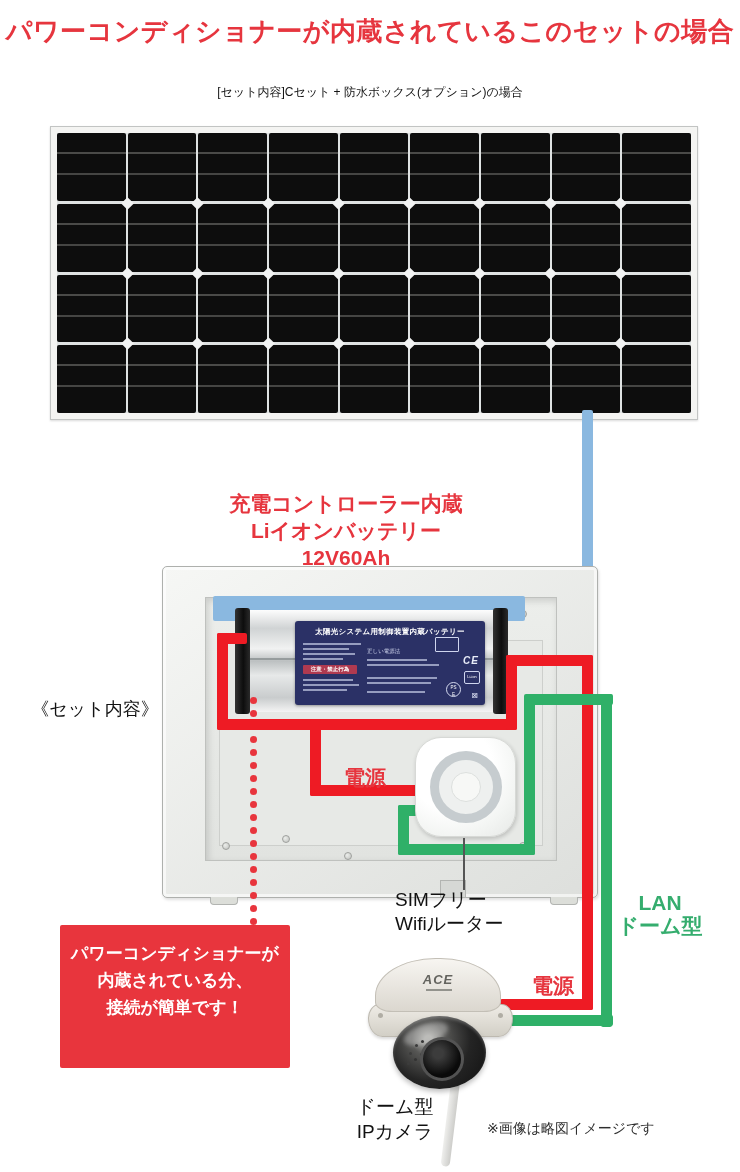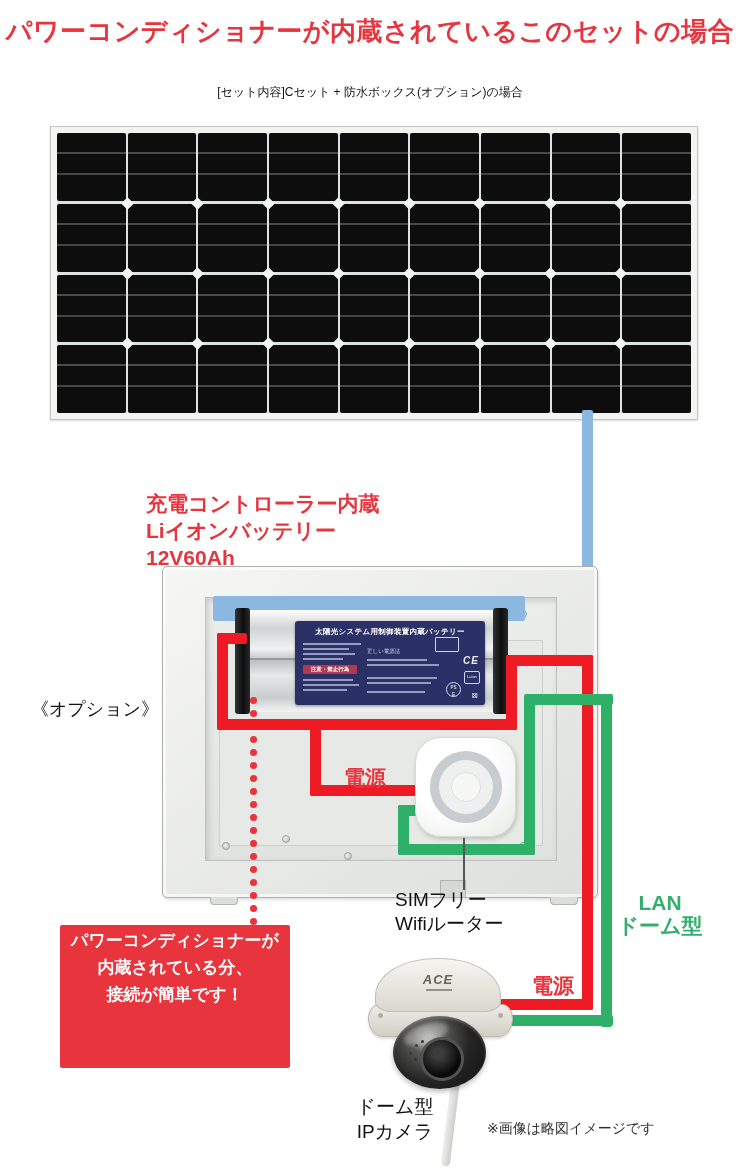--- a/index.html
+++ b/index.html
@@ -9,21 +9,21 @@
   
   .title{left:0;top:14px;width:740px;text-align:center;font-size:26px;font-weight:bold;color:#e6353e;letter-spacing:0.5px;}
   .subtitle{left:0;top:84px;width:740px;text-align:center;font-size:12px;color:#141414;}
   
   .panel{left:50px;top:126px;width:648px;height:294px;background:#f4f4f2;border:1px solid #c2c4c3;box-sizing:border-box;box-shadow:0 1px 2px rgba(0,0,0,.15);}
   .panel-grid{position:absolute;left:6px;top:6px;width:634px;height:280px;background:#dfe2e2;display:grid;grid-template-columns:repeat(9,1fr);grid-template-rows:repeat(4,1fr);column-gap:2px;row-gap:3px;}
   .cell{background-color:#0d0d0d;background-image:linear-gradient(to bottom,rgba(0,0,0,0) 0 28%,#4a4a48 28% 31%,rgba(0,0,0,0) 31% 59%,#454543 59% 62%,rgba(0,0,0,0) 62%);border-radius:2px;}
   .diamond{position:absolute;width:9px;height:9px;background:#f2f3f3;transform:rotate(45deg);}
   .panel-label{left:0;top:428px;width:690px;text-align:center;font-size:19px;color:#2d2d2d;}
   
-  .bat-heading{left:146px;top:490px;width:400px;color:#e6353e;font-size:21px;font-weight:bold;line-height:27px;}
+  .bat-heading{left:146px;top:490px;width:400px;text-align:center;color:#e6353e;font-size:21px;font-weight:bold;line-height:27px;}
   .leader{background:#555;}
   
   .wbox{left:162px;top:566px;width:436px;height:332px;background:linear-gradient(145deg,#f6f7f5,#dddfdc);border:1px solid #aeb0ad;border-radius:5px;box-sizing:border-box;box-shadow:inset 0 0 0 3px rgba(255,255,255,.6),1px 2px 3px rgba(0,0,0,.12);}
   .wbox-inner{position:absolute;left:42px;top:30px;width:352px;height:264px;background:linear-gradient(180deg,#eceeeb,#e1e3e0);border:1px solid #bfc1be;box-sizing:border-box;box-shadow:inset 2px 3px 7px rgba(0,0,0,.14);}
   .wbox-floor{position:absolute;left:13px;top:42px;width:324px;height:206px;background:#e7e9e6;border:1px solid #cdcfcc;box-sizing:border-box;}
   .latch{position:absolute;left:234px;top:282px;width:26px;height:18px;background:#d6d8d5;border:1px solid #b2b4b1;box-sizing:border-box;}
   .foot{background:#dcded9;border:1px solid #b2b4b1;border-top:none;border-radius:0 0 4px 4px;box-sizing:border-box;}
   .screw{width:8px;height:8px;border-radius:50%;background:radial-gradient(circle at 35% 35%,#eceeeb,#bfc1be);border:1px solid #9fa19e;box-sizing:border-box;}
   
   .battery{left:235px;top:608px;width:273px;height:106px;}
@@ -51,21 +51,21 @@
   
   .router{left:415px;top:737px;width:101px;height:100px;border-radius:26px;background:radial-gradient(circle at 35% 30%,#ffffff 0 45%,#f3f5f3 72%,#e6e8e6);border:1px solid #d7d9d6;box-sizing:border-box;box-shadow:1px 2px 4px rgba(0,0,0,.18);}
   .router-ring{position:absolute;left:50%;top:50%;transform:translate(-50%,-50%);width:54px;height:54px;border-radius:50%;border:9px solid #c6cccf;background:#eef0ef;box-sizing:content-box;}
   .router-core{position:absolute;left:50%;top:50%;transform:translate(-50%,-50%);width:28px;height:28px;border-radius:50%;background:#f7f8f6;border:1px solid #dde0de;}
   
   .optlabel{left:10px;top:696px;width:170px;text-align:center;font-size:18px;line-height:26px;color:#111;}
   .routerlabel{left:395px;top:888px;width:150px;text-align:left;font-size:19px;line-height:24px;color:#111;}
   .camlabel{left:340px;top:1094px;width:110px;text-align:center;font-size:19px;line-height:25px;color:#111;}
   .note{left:487px;top:1120px;font-size:14px;color:#2e2e2e;}
   
-  .callout{left:60px;top:925px;width:230px;height:143px;background:#e8353d;border-radius:2px;color:#fff;text-align:center;font-size:17px;font-weight:bold;line-height:27px;padding-top:2px;box-sizing:border-box;}
+  .callout{left:60px;top:925px;width:230px;height:143px;background:#e8353d;border-radius:2px;color:#fff;text-align:center;font-size:17px;font-weight:bold;line-height:27px;padding-top:15px;box-sizing:border-box;}
   
   .camera{left:368px;top:955px;width:150px;height:212px;}
   .cam-crown{position:absolute;left:7px;top:3px;width:126px;height:54px;background:linear-gradient(#f7f5f1,#dbd7cf);border:1px solid #c3bfb6;box-sizing:border-box;border-radius:48% 48% 14% 14% / 70% 70% 18% 18%;}
   .cam-brand{position:absolute;left:0;top:17px;width:140px;text-align:center;font-size:13px;font-weight:bold;font-style:italic;color:#63635e;letter-spacing:1px;}
   .cam-brand-bar{position:absolute;left:58px;top:34px;width:26px;height:2px;background:#93938d;}
   .cam-skirt{position:absolute;left:0;top:49px;width:145px;height:33px;background:linear-gradient(#efece6,#d2cfc6);border:1px solid #bdb9b0;box-sizing:border-box;border-radius:14px 14px 18px 18px / 55% 55% 70% 70%;box-shadow:0 2px 3px rgba(0,0,0,.15);}
   .cam-sidescrew{position:absolute;width:5px;height:5px;border-radius:50%;background:#b0ada4;}
   .cam-dome{position:absolute;left:25px;top:61px;width:93px;height:73px;border-radius:50%;background:radial-gradient(circle at 38% 32%,#9c9c98 0 5%,#565654 22%,#242424 55%,#101010 100%);box-shadow:0 3px 5px rgba(0,0,0,.25), inset 0 2px 3px rgba(255,255,255,.25);}
   .cam-highlight{position:absolute;left:10px;top:8px;width:46px;height:20px;border-radius:50%;background:rgba(255,255,255,.32);filter:blur(2px);transform:rotate(-18deg);}
   .cam-lens{position:absolute;left:27px;top:21px;width:38px;height:38px;border-radius:50%;background:radial-gradient(circle at 40% 35%,#3c3c3c 0 15%,#0a0a0a 65%);border:3px solid rgba(95,95,95,.85);box-sizing:content-box;}
@@ -249,21 +249,21 @@
     <div>ドーム型</div>
   </div>
 
   <div class="abs router">
     <div class="router-ring"></div>
     <div class="router-core"></div>
   </div>
   <div class="abs leader" style="left:463px;top:838px;width:2px;height:52px;"></div>
 
   <div class="abs optlabel">
-    <div>《オプション》</div>
+    <div>《セット内容》</div>
   </div>
   <div class="abs routerlabel">
     <div>SIMフリー</div>
     <div>Wifiルーター</div>
   </div>
 
   <div class="abs camera">
     <div class="cam-cable"></div>
     <div class="cam-skirt"></div>
     <div class="cam-sidescrew" style="left:10px;top:58px;"></div>

